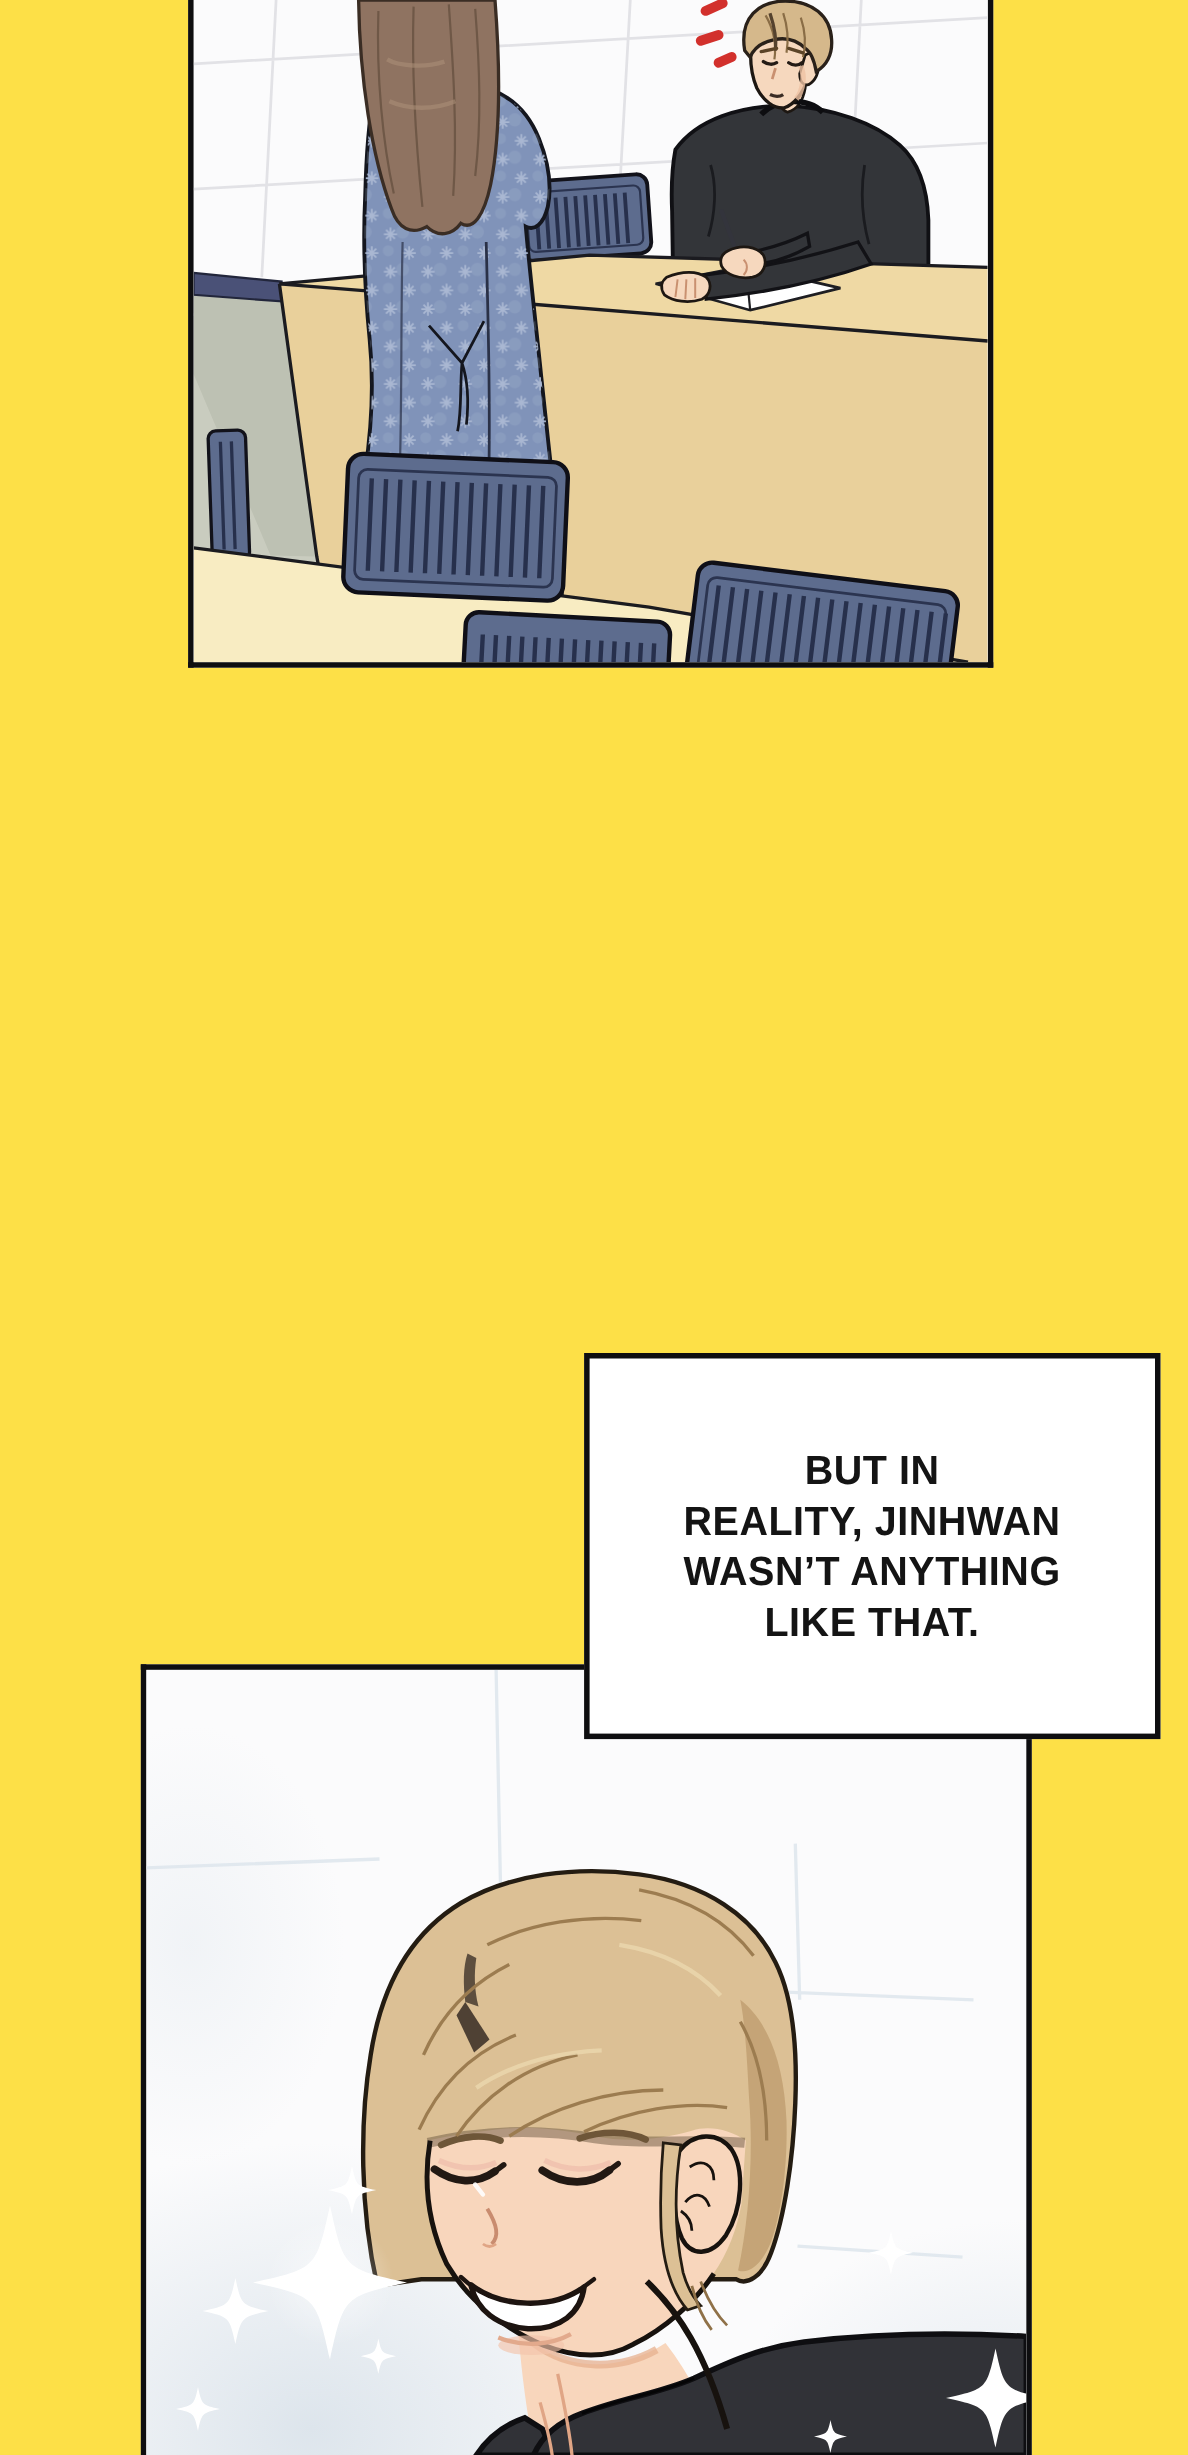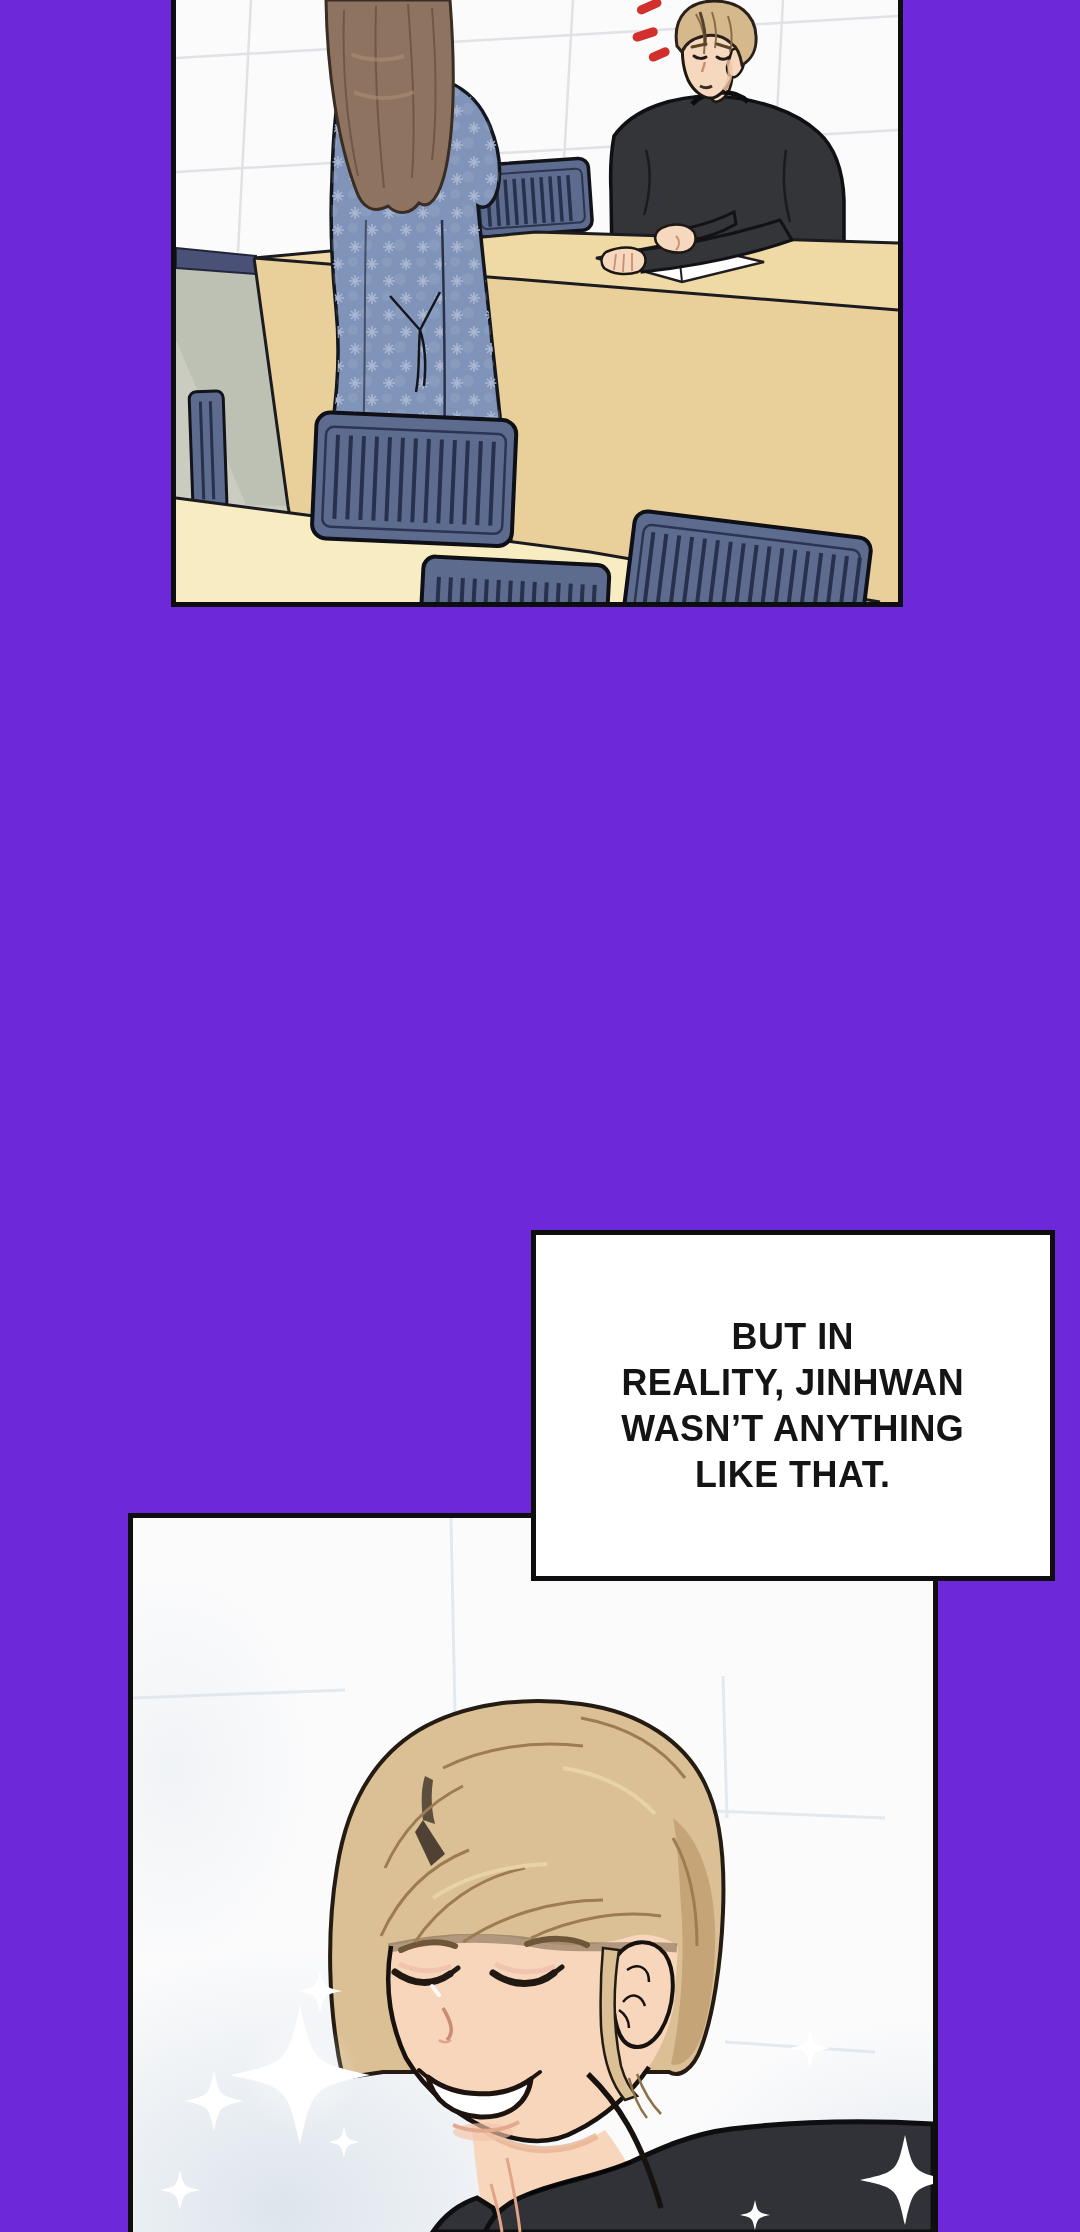--- a/index.html
+++ b/index.html
@@ -1,16 +1,16 @@
 <!DOCTYPE html>
 <html><head>
 <meta charset="utf-8">
 <style>
   html,body{margin:0;padding:0;background:#ffffff;}
-  #page{position:relative;width:1080px;height:2232px;background:#6d28d9;overflow:hidden;
+  #page{position:relative;width:1080px;height:2232px;background:#fde047;overflow:hidden;
         font-family:"Liberation Sans",sans-serif;}
   .panel{position:absolute;box-sizing:border-box;border:5px solid #0e0e10;overflow:hidden;background:#fff;}
   #panel-top{left:171px;top:0;width:732px;height:607px;border-top:none;}
   #panel-bottom{left:128px;top:1513px;width:810px;height:719px;border-bottom:none;z-index:1;}
   #narration-box{position:absolute;left:531px;top:1230px;width:524px;height:351px;background:#ffffff;
         border:5px solid #0e0e10;box-sizing:border-box;z-index:5;
         display:flex;align-items:center;justify-content:center;}
   #narration-text{font-weight:700;font-size:37px;line-height:46px;letter-spacing:.5px;color:#141414;
         text-align:center;white-space:pre-line;transform:scaleX(.97);}
   svg{display:block;}

